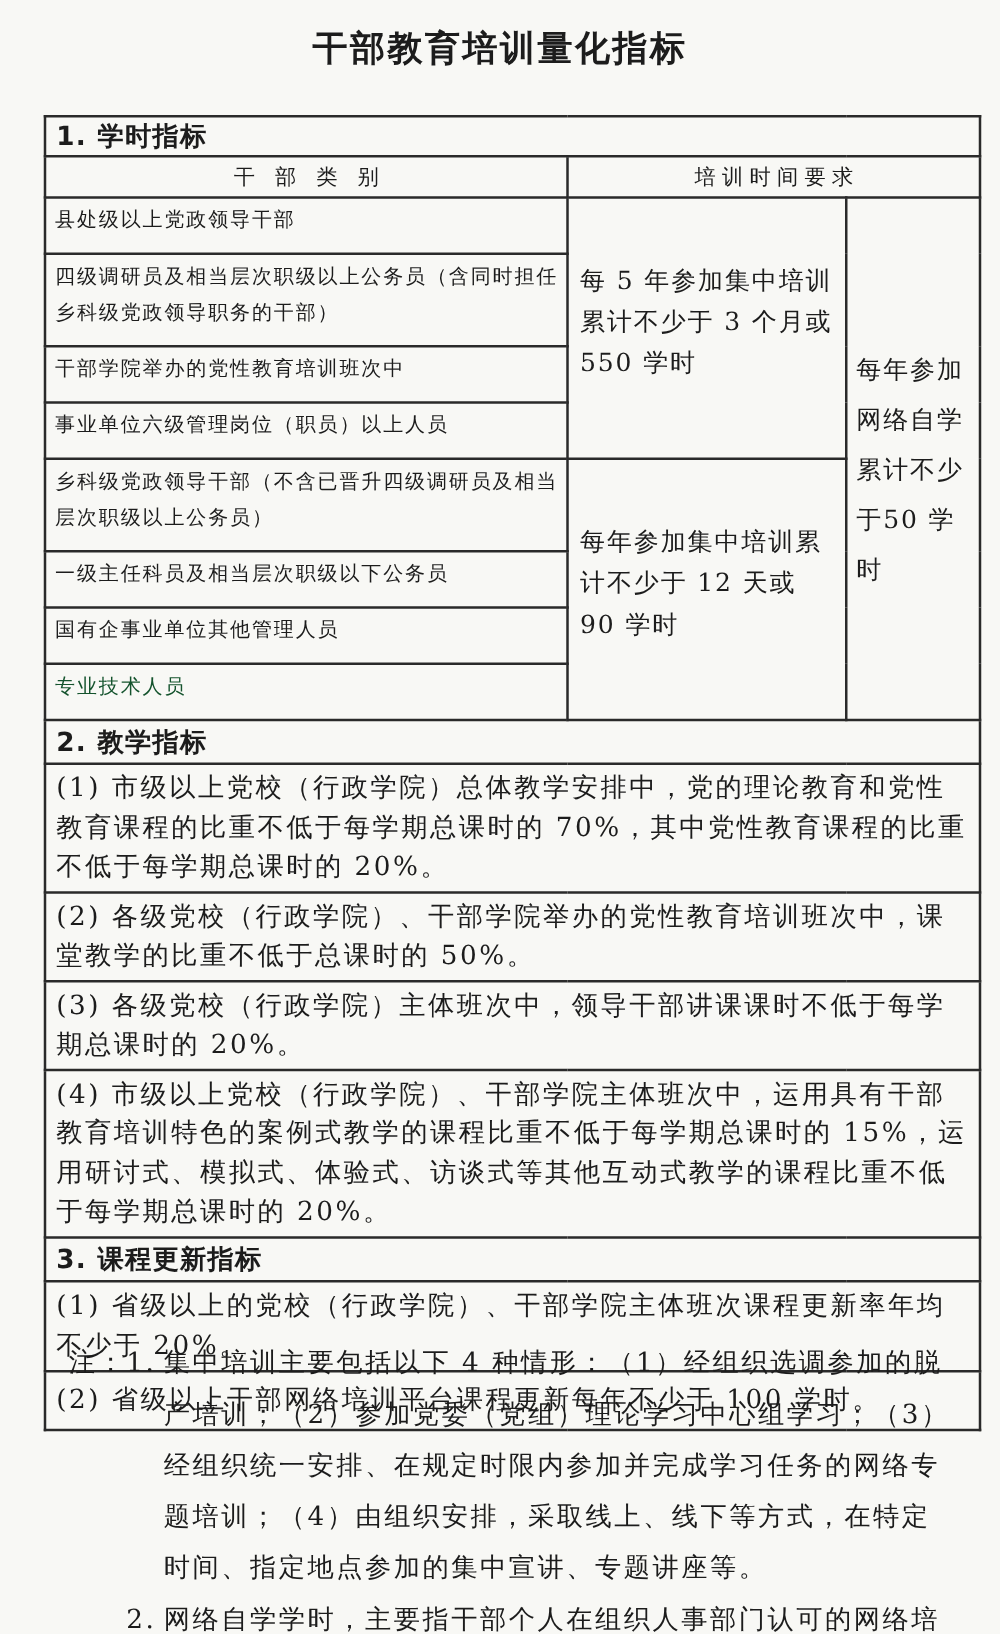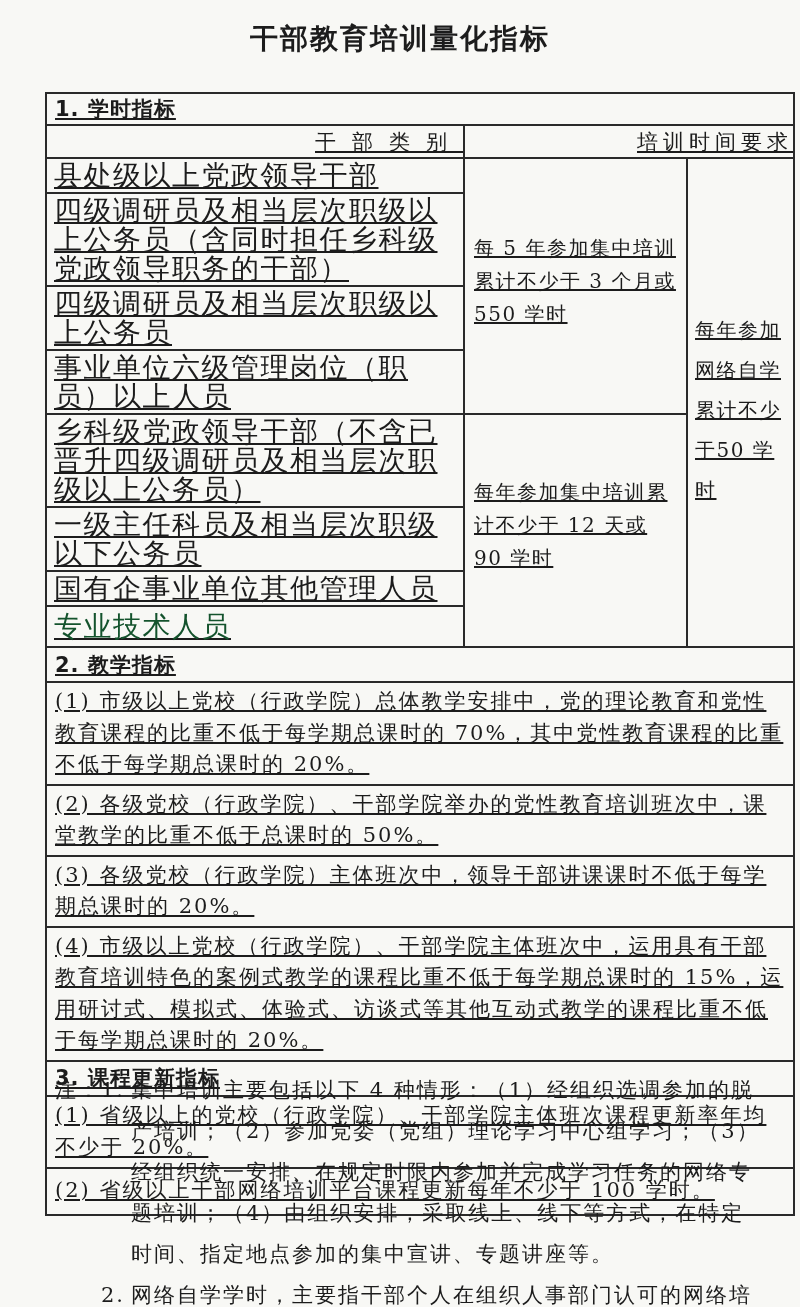--- a/index.html
+++ b/index.html
@@ -11,40 +11,40 @@
     position:relative;
     overflow:hidden;
   }
   .page-title{
     position:absolute;top:20px;left:0;width:800px;
     text-align:center;
     font-family:"DejaVu Sans","Liberation Sans",sans-serif;
     font-weight:bold;font-size:28px;letter-spacing:2px;
     margin:0;
   }
-  .table-wrap{position:absolute;left:45px;top:92px;text-decoration:underline;}
+  .table-wrap{position:absolute;left:35px;top:92px;}
   table{
     border-collapse:collapse;table-layout:fixed;width:748px;
   }
   td{
     border:2px solid #2a2a2a;
     vertical-align:middle;
     overflow:hidden;
   }
   .sec-h td{
     font-family:"DejaVu Sans","Liberation Sans",sans-serif;
     font-weight:bold;font-size:21px;letter-spacing:1px;
     padding:1px 8px;
   }
-  .ch{text-align:right;font-size:21px;padding:1px 0;}
+  .ch{text-align:center;font-size:17px;padding:1px 0;}
   .ch1{letter-spacing:16px;text-indent:16px;}
   .ch2{letter-spacing:5px;text-indent:5px;}
   .cat{
-    font-size:28px;letter-spacing:1.5px;line-height:29px;
-    padding:2px 4px 2px 7px;
+    font-size:16px;letter-spacing:1.5px;line-height:29px;
+    padding:2px 4px 12px 7px;
   }
   .cat-faded{color:#14532d;}
   .req{
     font-size:20px;letter-spacing:1.5px;line-height:33px;
     padding:3px 6px 13px 9px;
   }
   .req-narrow{line-height:40px;padding:18px 4px 3px 7px;font-size:20px;}
   .para{
     font-size:21px;letter-spacing:2px;line-height:31.5px;
     padding:3px 6px 3px 8px;vertical-align:middle;
@@ -82,21 +82,21 @@
       </tr>
       <tr style="height:35px">
         <td class="cat">县处级以上党政领导干部</td>
         <td rowspan="4" class="req">每 5 年参加集中培训累计不少于 3 个月或 550 学时</td>
         <td rowspan="8" class="req req-narrow">每年参加网络自学累计不少于50 学时</td>
       </tr>
       <tr style="height:65px">
         <td class="cat">四级调研员及相当层次职级以上公务员（含同时担任乡科级党政领导职务的干部）</td>
       </tr>
       <tr style="height:35px">
-        <td class="cat">四级调研员及相当层次职级以上公务员</td>
+        <td class="cat">干部学院举办的党性教育培训班次中</td>
       </tr>
       <tr style="height:39px">
         <td class="cat">事业单位六级管理岗位（职员）以上人员</td>
       </tr>
       <tr style="height:56px">
         <td class="cat">乡科级党政领导干部（不含已晋升四级调研员及相当层次职级以上公务员）</td>
         <td rowspan="4" class="req">每年参加集中培训累计不少于 12 天或 90 学时</td>
       </tr>
       <tr style="height:35px">
         <td class="cat">一级主任科员及相当层次职级以下公务员</td>

